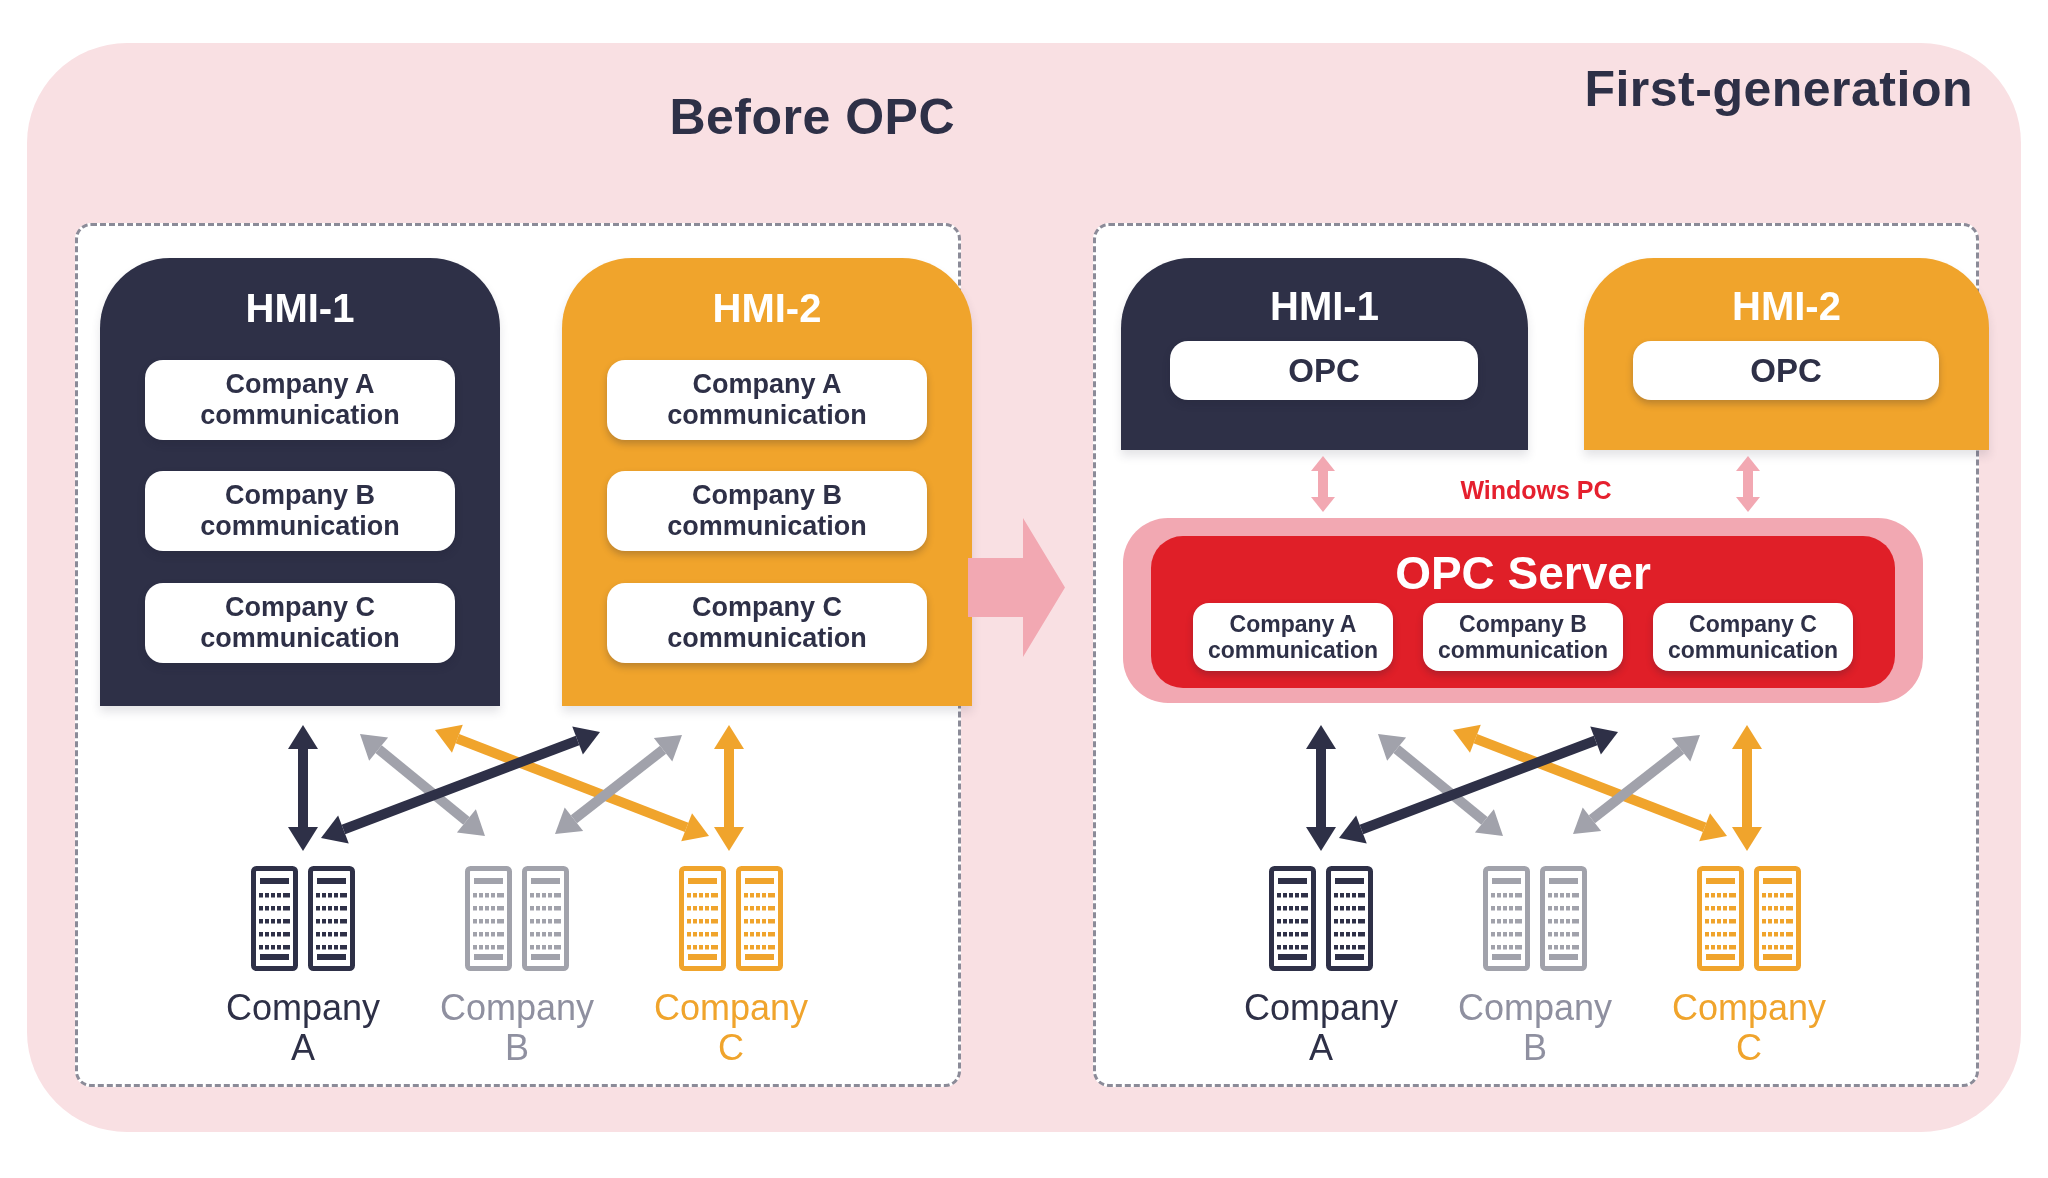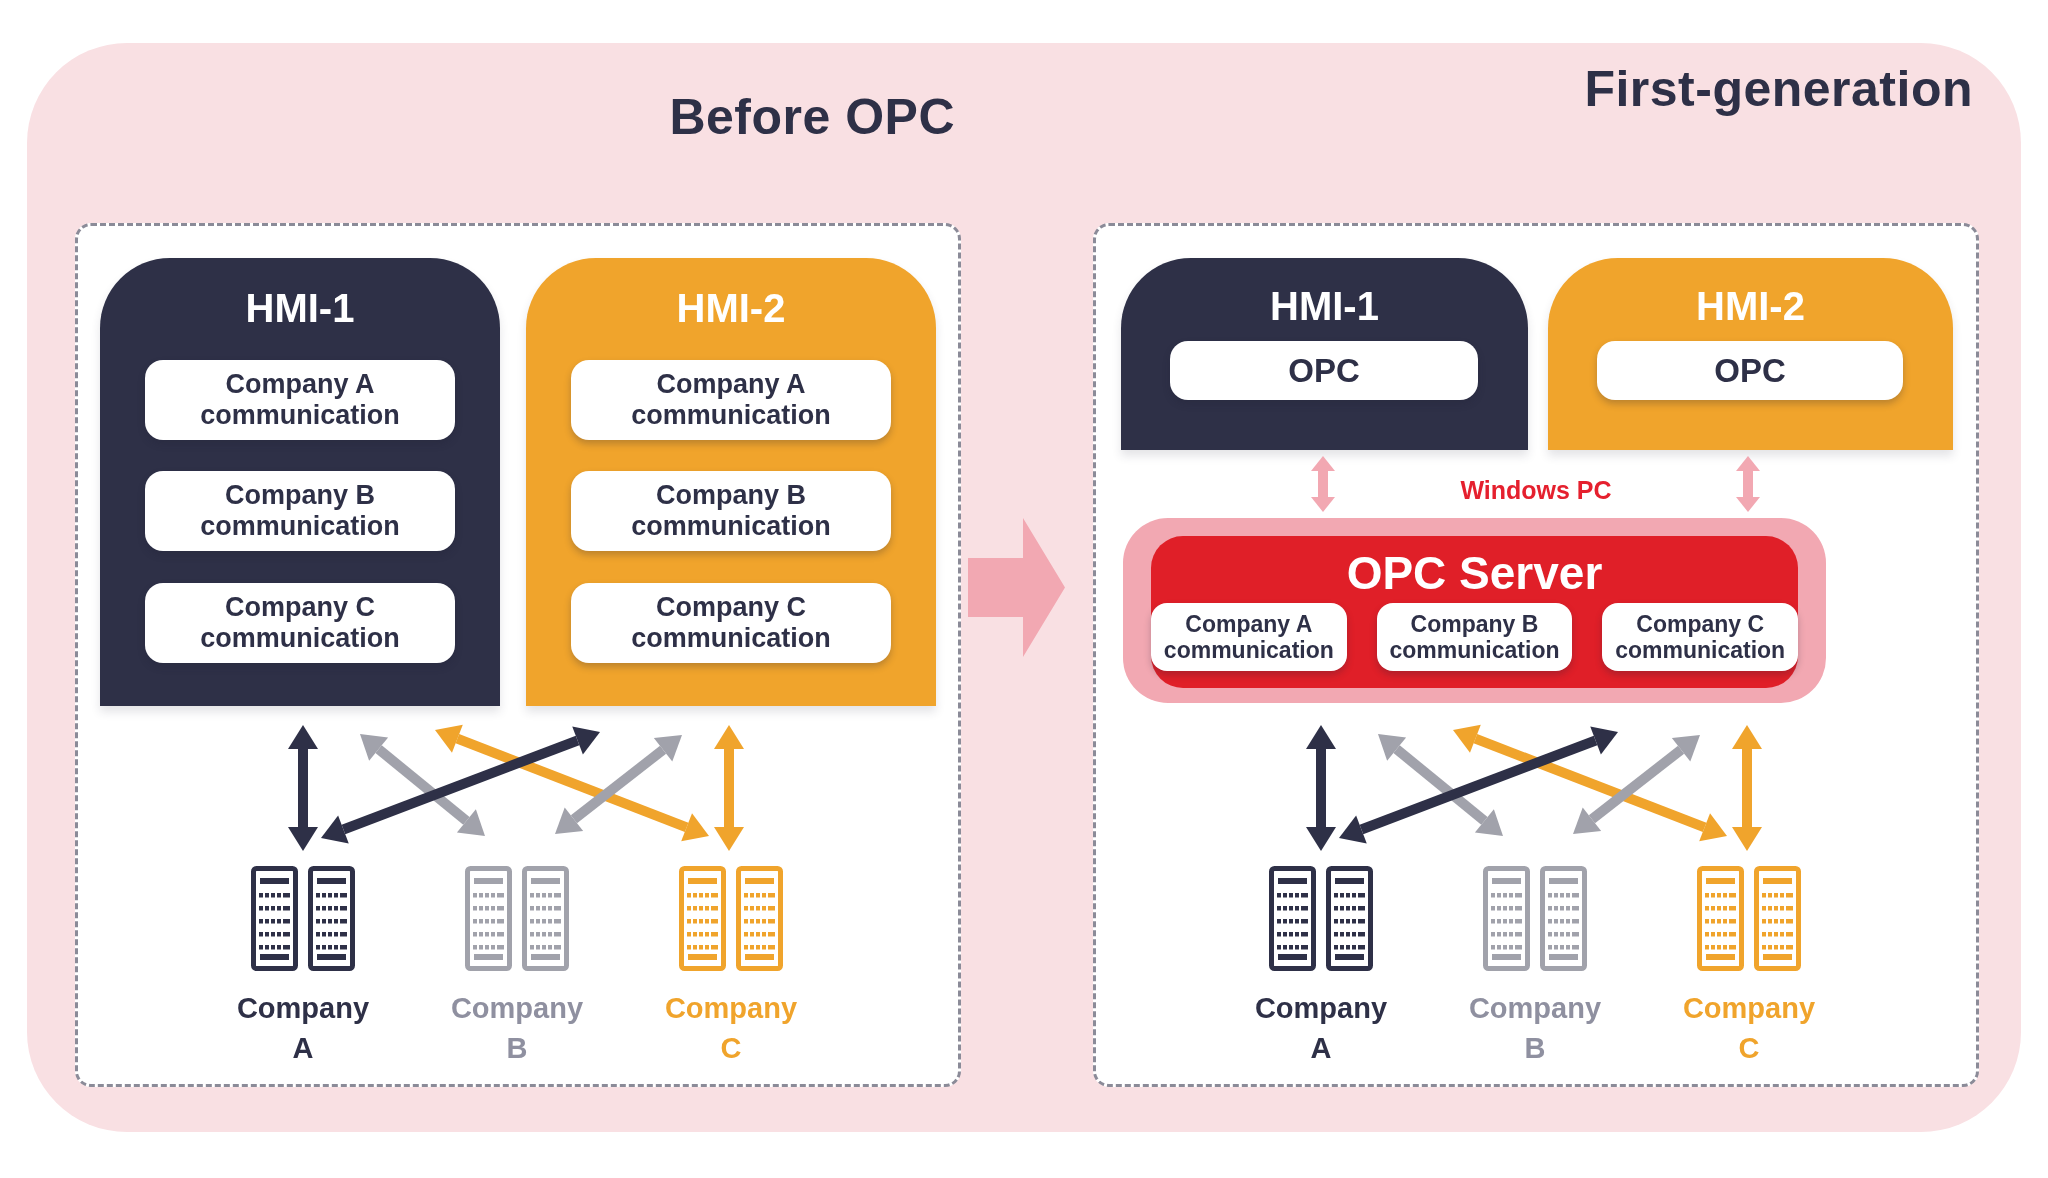--- a/index.html
+++ b/index.html
@@ -12,39 +12,39 @@
   #left-title{left:75px;top:90px;width:880px;}
   #right-title{left:1093px;top:62px;width:880px;}
   .panel{position:absolute;top:223px;width:880px;height:858px;background:#fff;
     border:3px dashed var(--panel-border,#8b8b98);border-radius:16px;}
   #panel-left{left:75px;}
   #panel-right{left:1093px;}
   .hmi{position:absolute;top:32px;border-radius:70px 70px 0 0;
     box-shadow:0 6px 10px rgba(46,48,71,.13);}
   .hmi-title{margin-top:28px;text-align:center;font-size:40px;font-weight:bold;color:#fff;}
   .navy-bg{background:var(--navy,#2e3047);}
-  .orange-bg{background:var(--orange,#f0a42c);}
+  .orange-bg{background:var(--orange,#f0a42c);margin-left:36px;}
   .chip{position:absolute;background:#fff;border-radius:18px;
     box-shadow:0 4px 7px rgba(30,30,50,.25);display:flex;flex-direction:column;
     justify-content:center;align-items:center;text-align:center;
     font-weight:bold;color:var(--navy,#2e3047);}
   .hmi-chip{left:45px;right:45px;height:80px;font-size:27px;line-height:31px;}
   .opc-chip{left:49px;right:50px;top:83px;height:59px;font-size:33px;}
   .company{position:absolute;width:170px;text-align:center;}
   .company .server-icon{display:inline-block;width:104px;height:106px;}
-  .company .label{margin-top:12px;font-size:29px;font-weight:bold;line-height:40px;}
+  .company .label{margin-top:12px;font-size:36px;font-weight:normal;line-height:40px;}
   .c-a{color:var(--navy,#2e3047);}
   .c-b{color:var(--gray-text,#8f90a0);}
   .c-b .server-icon{color:var(--gray,#a1a2ab);}
   .c-c{color:var(--orange,#f0a42c);}
   .cross-arrows{position:absolute;left:0;top:496px;}
   .pink-arrows{position:absolute;left:0;top:226px;}
   .windows-pc{position:absolute;left:0;top:250px;width:880px;text-align:center;
     font-size:25px;font-weight:bold;color:var(--red-text,#e5202e);}
-  .opc-server-wrap{position:absolute;left:27px;top:292px;width:703px;height:185px;
+  .opc-server-wrap{position:absolute;left:27px;top:292px;width:800px;height:185px;
     background:var(--accent-pink,#f2a8b2);border-radius:45px;}
   .opc-server{position:absolute;left:28px;right:28px;top:18px;height:152px;
     background:var(--red,#e01f28);border-radius:32px;}
   .opc-server-title{margin-top:10px;text-align:center;font-size:46px;font-weight:bold;color:#fff;}
   .server-chip-row{position:absolute;left:0;right:0;top:67px;display:flex;
     justify-content:center;gap:30px;}
   .server-chip{position:static;width:200px;height:68px;font-size:23px;line-height:26px;
     border-radius:16px;}
   .block-arrow{position:absolute;left:968px;top:518px;width:97px;height:139px;
     background:var(--accent-pink,#f2a8b2);

